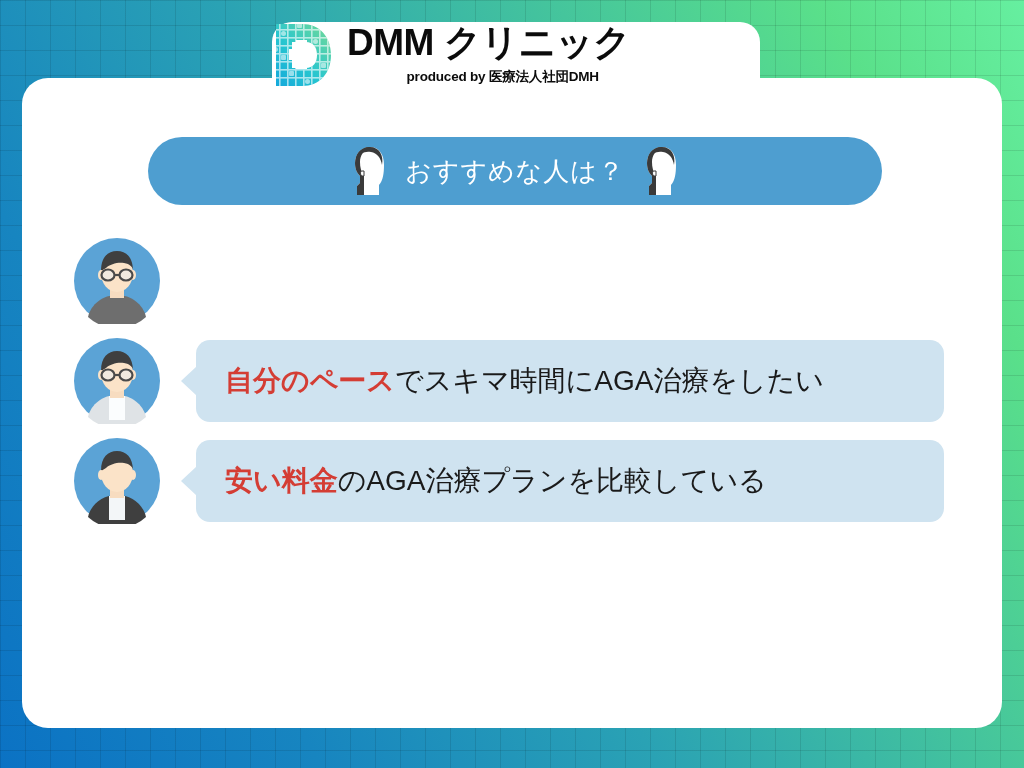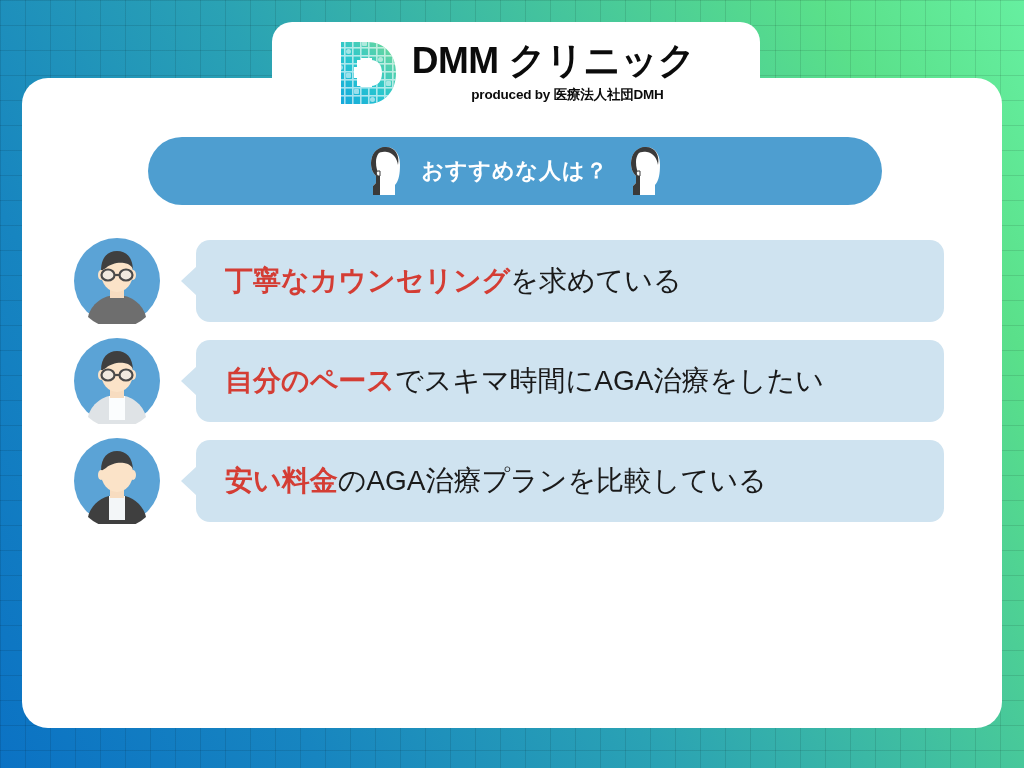--- a/index.html
+++ b/index.html
@@ -10,21 +10,21 @@
     background:
       repeating-linear-gradient(to right, rgba(0,0,0,.10) 0 1px, transparent 1px 25px),
       repeating-linear-gradient(to bottom, rgba(0,0,0,.10) 0 1px, transparent 1px 25px),
       linear-gradient(60deg, #0b72c4 0%, #1785c0 22%, #2aa2b4 45%, #45c59c 68%, #5ae08a 86%, #66efa0 100%);
   }
 
   
   #header-tab{
     position:absolute; left:272px; top:22px; width:488px; height:92px;
     background:#fff; border-radius:20px 20px 0 0; z-index:3;
-    display:flex; align-items:flex-start; justify-content:center; padding-top:18px;
+    display:flex; align-items:flex-start; padding-top:0;
   }
   #logo-row{ display:flex; align-items:center; gap:13px; }
   #logo-mark{ width:62px; height:66px; flex:0 0 auto; }
   .logo-text-col{ display:flex; flex-direction:column; align-items:center; }
   #brand-name{
     font-size:37px; font-weight:bold; letter-spacing:-.5px; color:#0b0b0b;
     line-height:1.05; white-space:nowrap;
   }
   #brand-sub{
     font-size:13.5px; font-weight:bold; color:#0b0b0b; letter-spacing:-.2px;
@@ -37,21 +37,21 @@
     background:#fff; border-radius:26px; z-index:2;
   }
 
   
   #title-banner{
     position:absolute; left:148px; top:137px; width:734px; height:68px;
     background:#4e9ed0; border-radius:34px; z-index:4;
     display:flex; align-items:center; justify-content:center; gap:18px;
   }
   #banner-title{
-    font-size:22px; font-weight:bold; color:#fff; letter-spacing:1px; white-space:nowrap;
+    font-size:26px; font-weight:normal; color:#fff; letter-spacing:1px; white-space:nowrap;
   }
   .head-icon{ width:36px; height:52px; flex:0 0 auto; }
 
   
   #rows{ position:absolute; left:0; top:231px; width:1024px; z-index:4; }
   .row{ position:relative; height:100px; display:flex; align-items:center; }
   .avatar{ position:absolute; left:74px; width:86px; height:86px; flex:0 0 auto; }
   .bubble{
     position:absolute; left:196px; width:748px; height:82px;
     background:#cfe3f0; border-radius:14px;
@@ -163,25 +163,20 @@
       <path d="M27 33 C27 19 34 13 43 13 C52 13 59 19 59 33 C59 29 56 26 50 25
                C44 24 36 26 32 30 C29 32 27 33 27 33 Z" fill="#3f3f3f"></path>
       <ellipse cx="27" cy="37" rx="3" ry="5" fill="#fbe3c8"></ellipse>
       <ellipse cx="59" cy="37" rx="3" ry="5" fill="#fbe3c8"></ellipse>
       <g fill="none" stroke="#4a4a4a" stroke-width="2.2">
         <ellipse cx="34" cy="37" rx="6.5" ry="5.5" fill="#e9eef2" fill-opacity=".55"></ellipse>
         <ellipse cx="52" cy="37" rx="6.5" ry="5.5" fill="#e9eef2" fill-opacity=".55"></ellipse>
         <path d="M40.5 37 h5"></path>
       </g>
     </svg>
-    <div class="bubble">
-      <div class="bubble-text">
-        <span class="hl">丁寧なカウンセリング</span><span class="rest">を求めている</span>
-      </div>
-    </div>
   </div>
 
   <div class="row">
     <svg class="avatar" viewBox="0 0 86 86">
       <circle cx="43" cy="43" r="43" fill="#5ba3d6"></circle>
       <path d="M43 57 C57 57 69 66 72 79 A43 43 0 0 1 14 79 C17 66 29 57 43 57 Z" fill="#dfe3e6"></path>
       <path d="M35 58 h16 v24 h-16 z" fill="#fbfdfe"></path>
       <path d="M36 50 h14 v10 h-14 z" fill="#f7dcc0"></path>
       <ellipse cx="43" cy="35" rx="16" ry="19" fill="#fbe3c8"></ellipse>
       <path d="M27 33 C27 19 34 13 43 13 C52 13 59 19 59 33 C59 29 56 26 50 25

